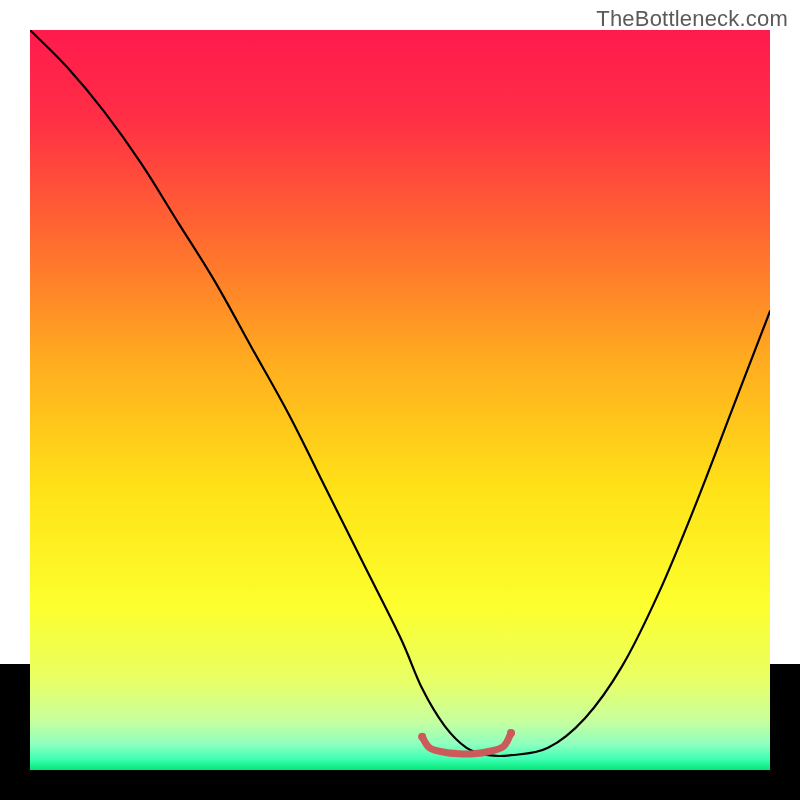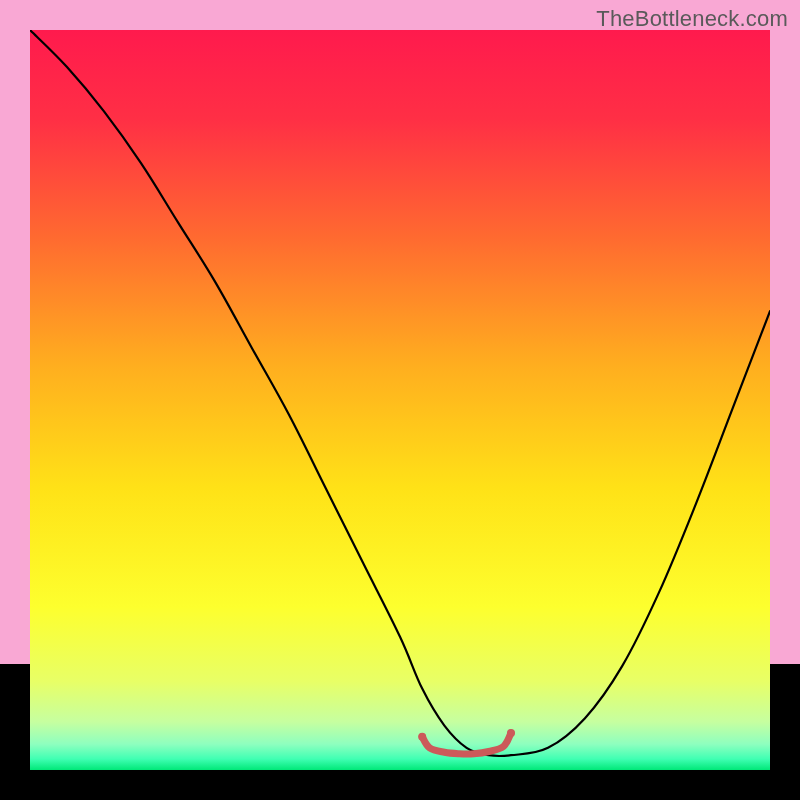--- a/index.html
+++ b/index.html
@@ -8,21 +8,21 @@
     width: 800px;
     height: 800px;
     background: #000;
     overflow: hidden;
     font-family: Arial, Helvetica, sans-serif;
   }
   .frame {
     position: relative;
     width: 800px;
     height: 664px;
-    background: #f9a8d4;
+    background: #ffffff;
   }
   .watermark {
     position: absolute;
     top: 6px;
     right: 12px;
     color: #5a5a5a;
     font-size: 22px;
     font-weight: 500;
     letter-spacing: 0.2px;
     z-index: 10;

